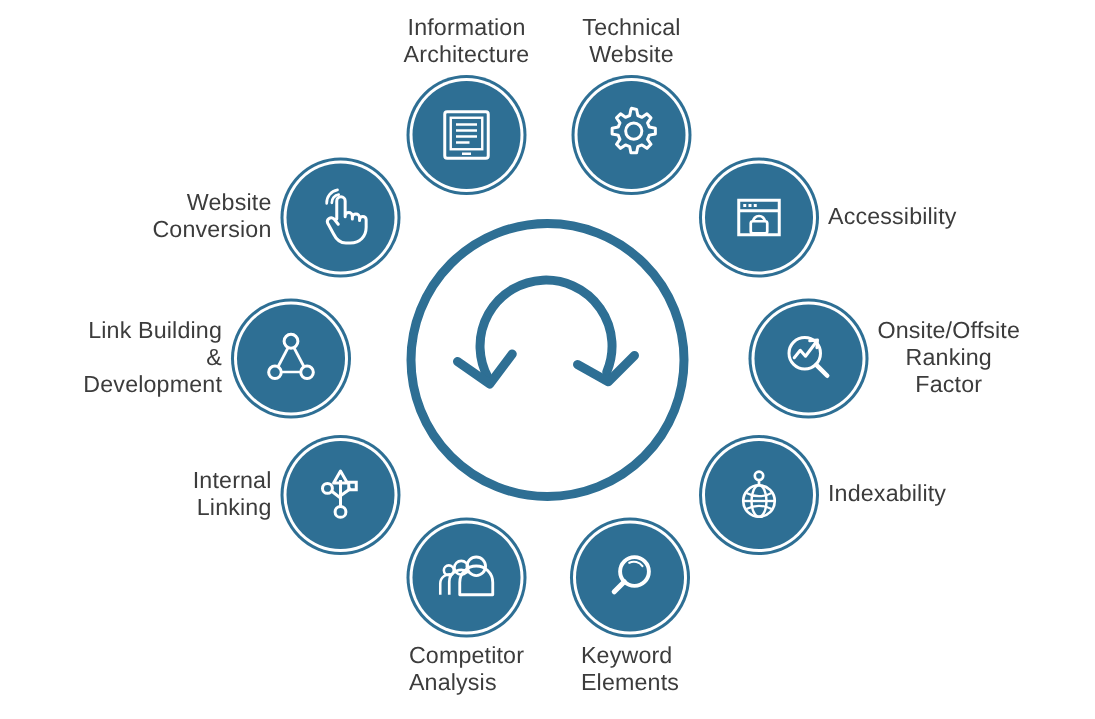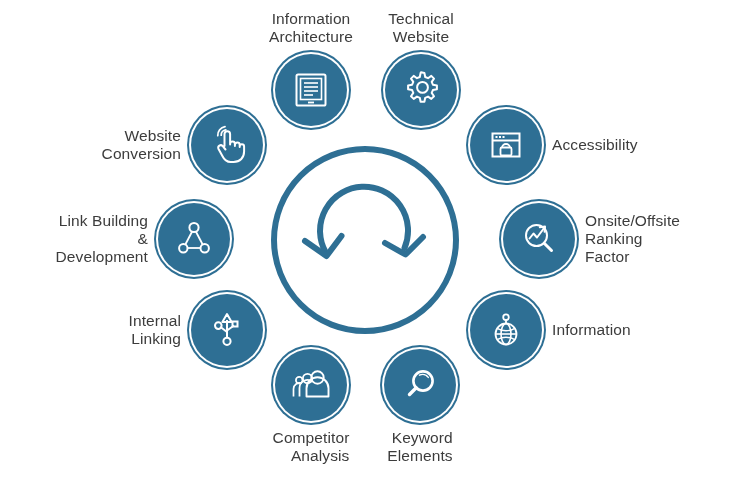--- a/index.html
+++ b/index.html
@@ -23,24 +23,24 @@
   }
   .badge svg{display:block;}
   .lbl{
     position:absolute;
     color:#3c3c3c;
     font-size:15.5px;
     line-height:1.16;
     white-space:pre-line;
     letter-spacing:.1px;
   }
-  .lbl.right{left:46px;top:50%;transform:translateY(-50%);text-align:left;}
+  .lbl.right{left:46px;top:50%;transform:translateY(-50%);text-align:center;}
   .lbl.left{right:46px;top:50%;transform:translateY(-50%);text-align:right;}
   .lbl.top{left:50%;bottom:44px;transform:translateX(-50%);text-align:center;}
-  .lbl.bottom{left:50%;top:44px;transform:translateX(-50%);text-align:right;}
+  .lbl.bottom{left:50%;top:44px;transform:translateX(-50%);text-align:left;}
   #hub{position:absolute;left:365px;top:240px;width:0;height:0;}
   #hub svg{position:absolute;left:-100px;top:-100px;}
 </style>
 </head>
 <body>
 
 <div id="stage">
 
   <div id="hub">
     <svg width="200" height="200" viewBox="0 0 200 200">
@@ -111,21 +111,21 @@
       <svg width="40" height="40" viewBox="0 0 40 40">
         <circle cx="20" cy="24" r="10.5" fill="none" stroke="#ffffff" stroke-width="1.8"></circle>
         <ellipse cx="20" cy="24" rx="5" ry="10.5" fill="none" stroke="#ffffff" stroke-width="1.6"></ellipse>
         <line x1="9.5" y1="24" x2="30.5" y2="24" stroke="#ffffff" stroke-width="1.6"></line>
         <path d="M11.6 18.6 a18 18 0 0 0 16.8 0" fill="none" stroke="#ffffff" stroke-width="1.5"></path>
         <path d="M11.6 29.4 a18 18 0 0 1 16.8 0" fill="none" stroke="#ffffff" stroke-width="1.5"></path>
         <line x1="20" y1="13.5" x2="20" y2="9.5" stroke="#ffffff" stroke-width="1.8"></line>
         <circle cx="20" cy="7.2" r="2.8" fill="none" stroke="#ffffff" stroke-width="1.8"></circle>
       </svg>
     </div>
-    <div class="lbl right">Information</div>
+    <div class="lbl right">Indexability</div>
   </div>
 
   <div class="node" style="left:420px;top:385px">
     <div class="badge">
       <svg width="40" height="40" viewBox="0 0 40 40">
         <circle cx="23" cy="16" r="9.6" fill="none" stroke="#ffffff" stroke-width="2.6"></circle>
         <path d="M19.5 10.2 a7 7 0 0 1 8.8 2.2" fill="none" stroke="#ffffff" stroke-width="1.4" stroke-linecap="round"></path>
         <line x1="16.2" y1="22.8" x2="9.5" y2="29.5" stroke="#ffffff" stroke-width="3.4" stroke-linecap="round"></line>
       </svg>
     </div>

